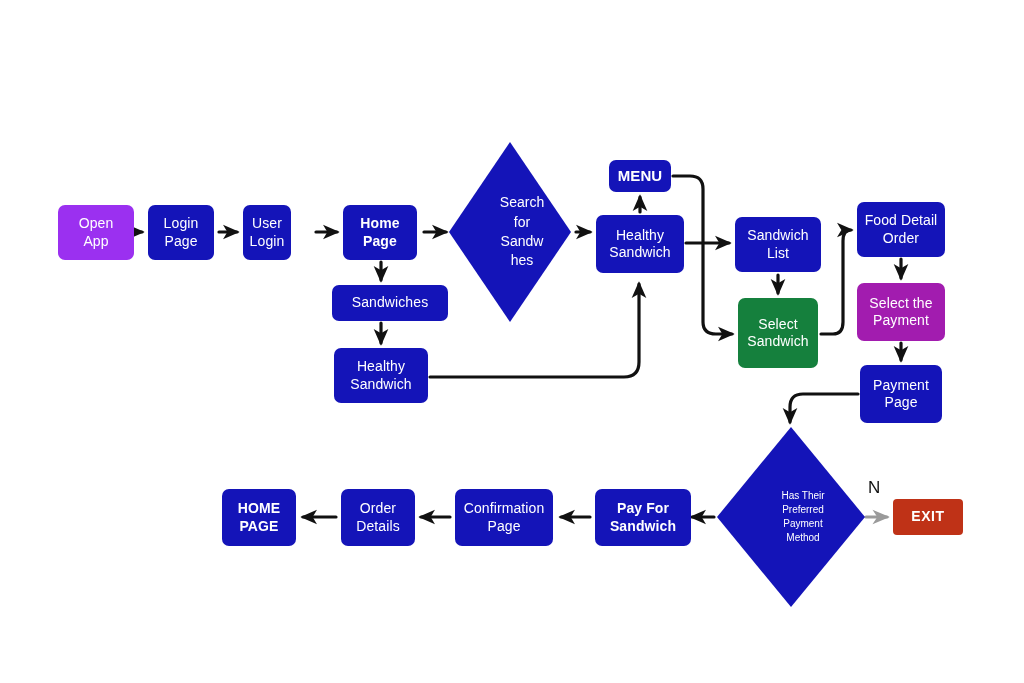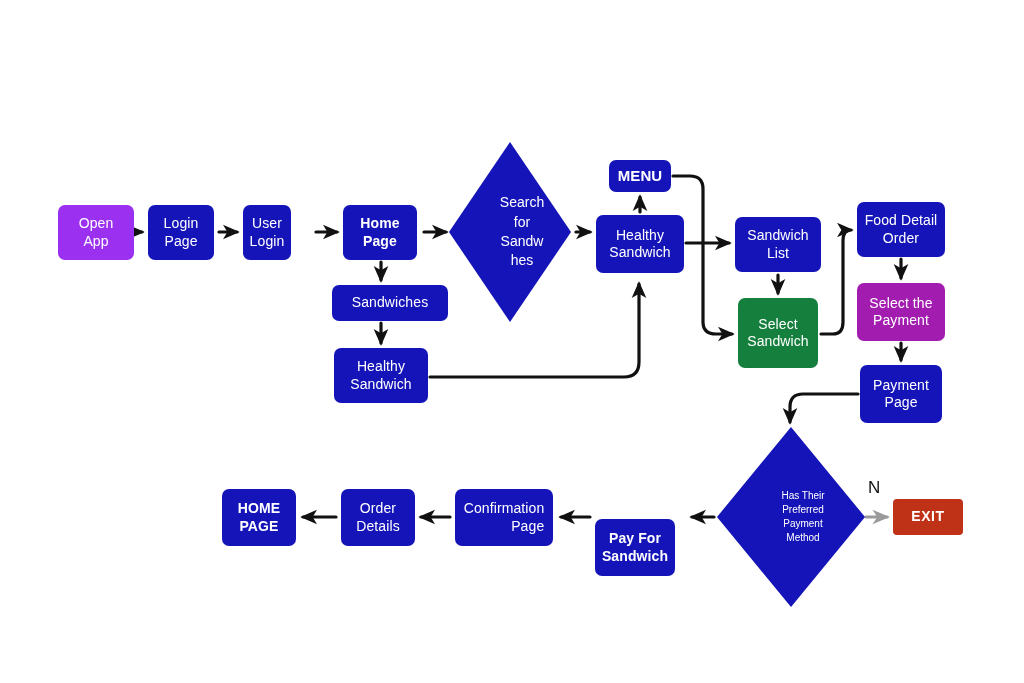--- a/index.html
+++ b/index.html
@@ -211,25 +211,25 @@
       <div class="diamond" style="left: 717px; top: 427px; width: 148px; height: 180px;">
         <div class="shape" style="background: rgb(20, 20, 184);"></div>
         <div class="lbl" style="font-size: 10px;">Has Their
 Preferred
 Payment
 Method</div>
       </div>
       <div class="node exit bold" style="left: 893px; top: 499px; width: 70px; height: 36px; font-size: 14px; background: rgb(191, 50, 23); color: rgb(255, 255, 255);">
         <span class="lbl">EXIT</span>
       </div>
-      <div class="node process bold" style="left: 595px; top: 489px; width: 80px; height: 57px; font-size: 14px; background: rgb(20, 20, 184); color: rgb(255, 255, 255); margin-top: 30px;">
+      <div class="node process bold" style="left: 595px; top: 489px; width: 96px; height: 57px; font-size: 14px; background: rgb(20, 20, 184); color: rgb(255, 255, 255);">
         <span class="lbl">Pay For
 Sandwich</span>
       </div>
-      <div class="node process" style="left: 455px; top: 489px; width: 98px; height: 57px; font-size: 14px; background: rgb(20, 20, 184); color: rgb(255, 255, 255); text-align: right;">
+      <div class="node process" style="left: 455px; top: 489px; width: 98px; height: 57px; font-size: 14px; background: rgb(20, 20, 184); color: rgb(255, 255, 255);">
         <span class="lbl">Confirmation
 Page</span>
       </div>
       <div class="node process" style="left: 341px; top: 489px; width: 74px; height: 57px; font-size: 14px; background: rgb(20, 20, 184); color: rgb(255, 255, 255);">
         <span class="lbl">Order
 Details</span>
       </div>
       <div class="node process bold" style="left: 222px; top: 489px; width: 74px; height: 57px; font-size: 14px; background: rgb(20, 20, 184); color: rgb(255, 255, 255);">
         <span class="lbl">HOME
 PAGE</span>

